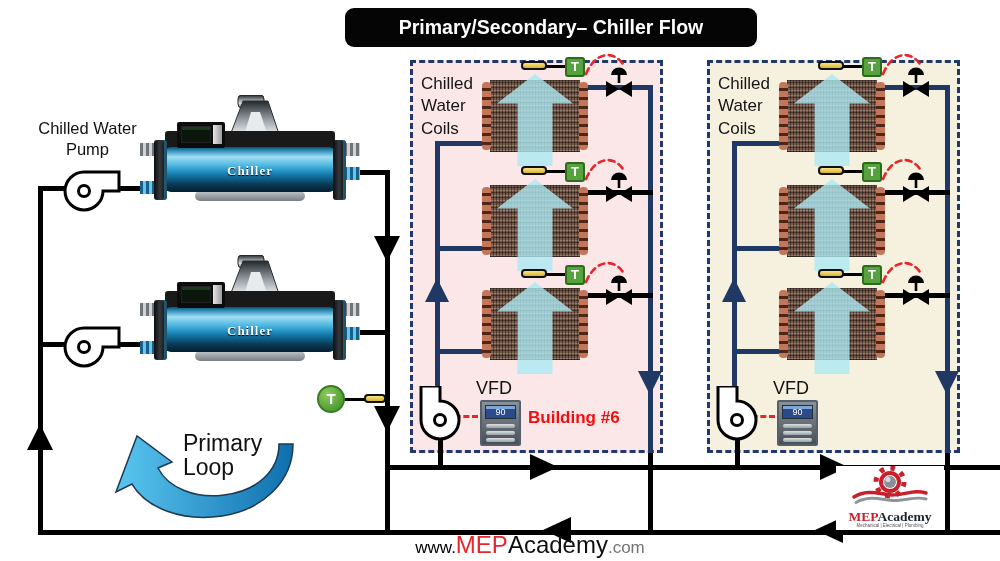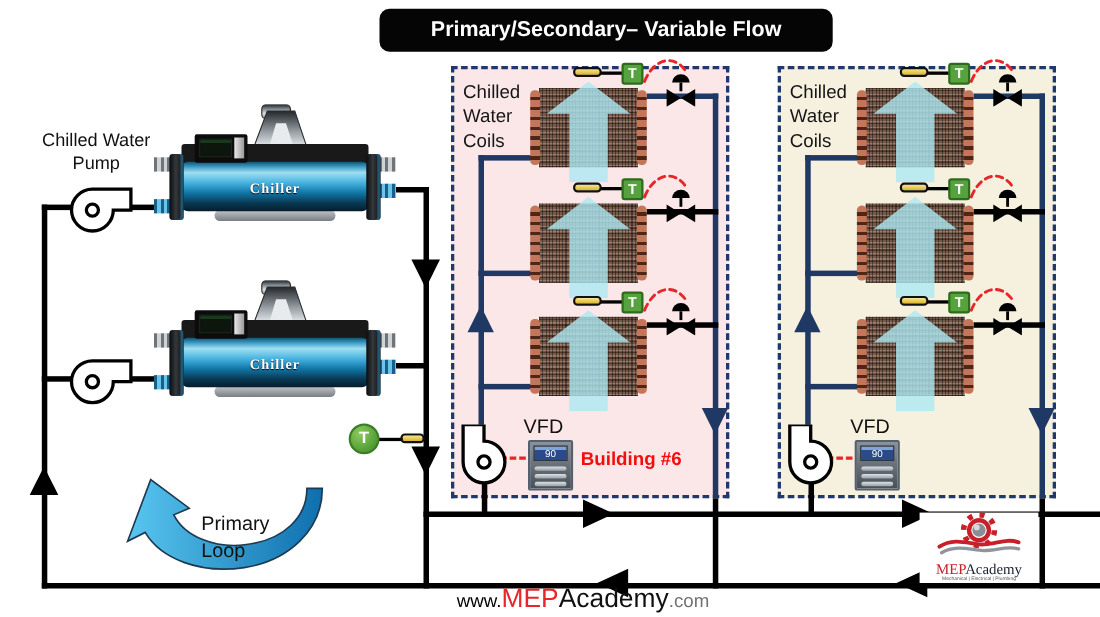--- a/index.html
+++ b/index.html
@@ -69,25 +69,25 @@
        box-shadow:inset 0 3px 0 rgba(70,160,70,.25);border:1px solid #222;}
   .panel .strip{position:absolute;right:3px;top:3px;width:9px;height:19px;background:linear-gradient(90deg,#e8e8e8,#9a9a9a);}
   .noz{position:absolute;width:16px;height:13px;}
   .noz.gray{background:repeating-linear-gradient(90deg,#6f7478 0 3px,#cfd3d6 3px 6px);}
   .noz.blue{background:repeating-linear-gradient(90deg,#14618c 0 3px,#6cc4e8 3px 6px);}
   .skid{position:absolute;left:55px;top:96px;width:110px;height:10px;border-radius:5px;
        background:linear-gradient(180deg,#c2c6ca,#777d83);}
   
   .lbl{position:absolute;color:#111;}
   .pump-label{left:25px;top:118px;width:125px;font-size:16.5px;text-align:center;line-height:1.25;}
-  .loop-label{left:183px;top:464px;width:90px;font-size:18px;line-height:24px;}
+  .loop-label{left:183px;top:431px;width:90px;font-size:23px;line-height:24px;}
   .commonleg{left:311px;top:472px;width:85px;font-size:16.5px;line-height:21px;}
   
   .logo{position:absolute;left:836px;top:466px;width:108px;height:64px;background:#fff;text-align:center;}
-  .logo-name{font-family:"Liberation Serif",serif;font-weight:normal;font-size:13.5px;line-height:13px;color:#16202e;}
+  .logo-name{font-family:"Liberation Serif",serif;font-weight:bold;font-size:13.5px;line-height:13px;color:#16202e;}
   .logo-name .mep{color:#c8202a;}
   .logo-tag{font-size:6px;color:#555;transform:scale(.75);transform-origin:center top;white-space:nowrap;line-height:7px;}
   
   .footer{position:absolute;left:300px;top:531px;width:460px;display:flex;justify-content:center;align-items:baseline;}
   .footer .s1{font-size:17px;color:#000;}
   .footer .s2{font-size:24px;color:#e8252a;}
   .footer .s3{font-size:24px;color:#101010;}
   .footer .s4{font-size:17px;color:#737373;}
 </style>
 </head>
@@ -375,15 +375,15 @@
     <div class="logo-tag">Mechanical | Electrical | Plumbing</div>
   </div>
 
   <div class="footer">
     <span class="s1">www.</span>
       <span class="s2">MEP</span>
       <span class="s3">Academy</span>
       <span class="s4">.com</span>
   </div>
 
-  <div class="title">Primary/Secondary– Variable Flow</div>
+  <div class="title">Primary/Secondary– Chiller Flow</div>
 
 </div>
 
 </body></html>

